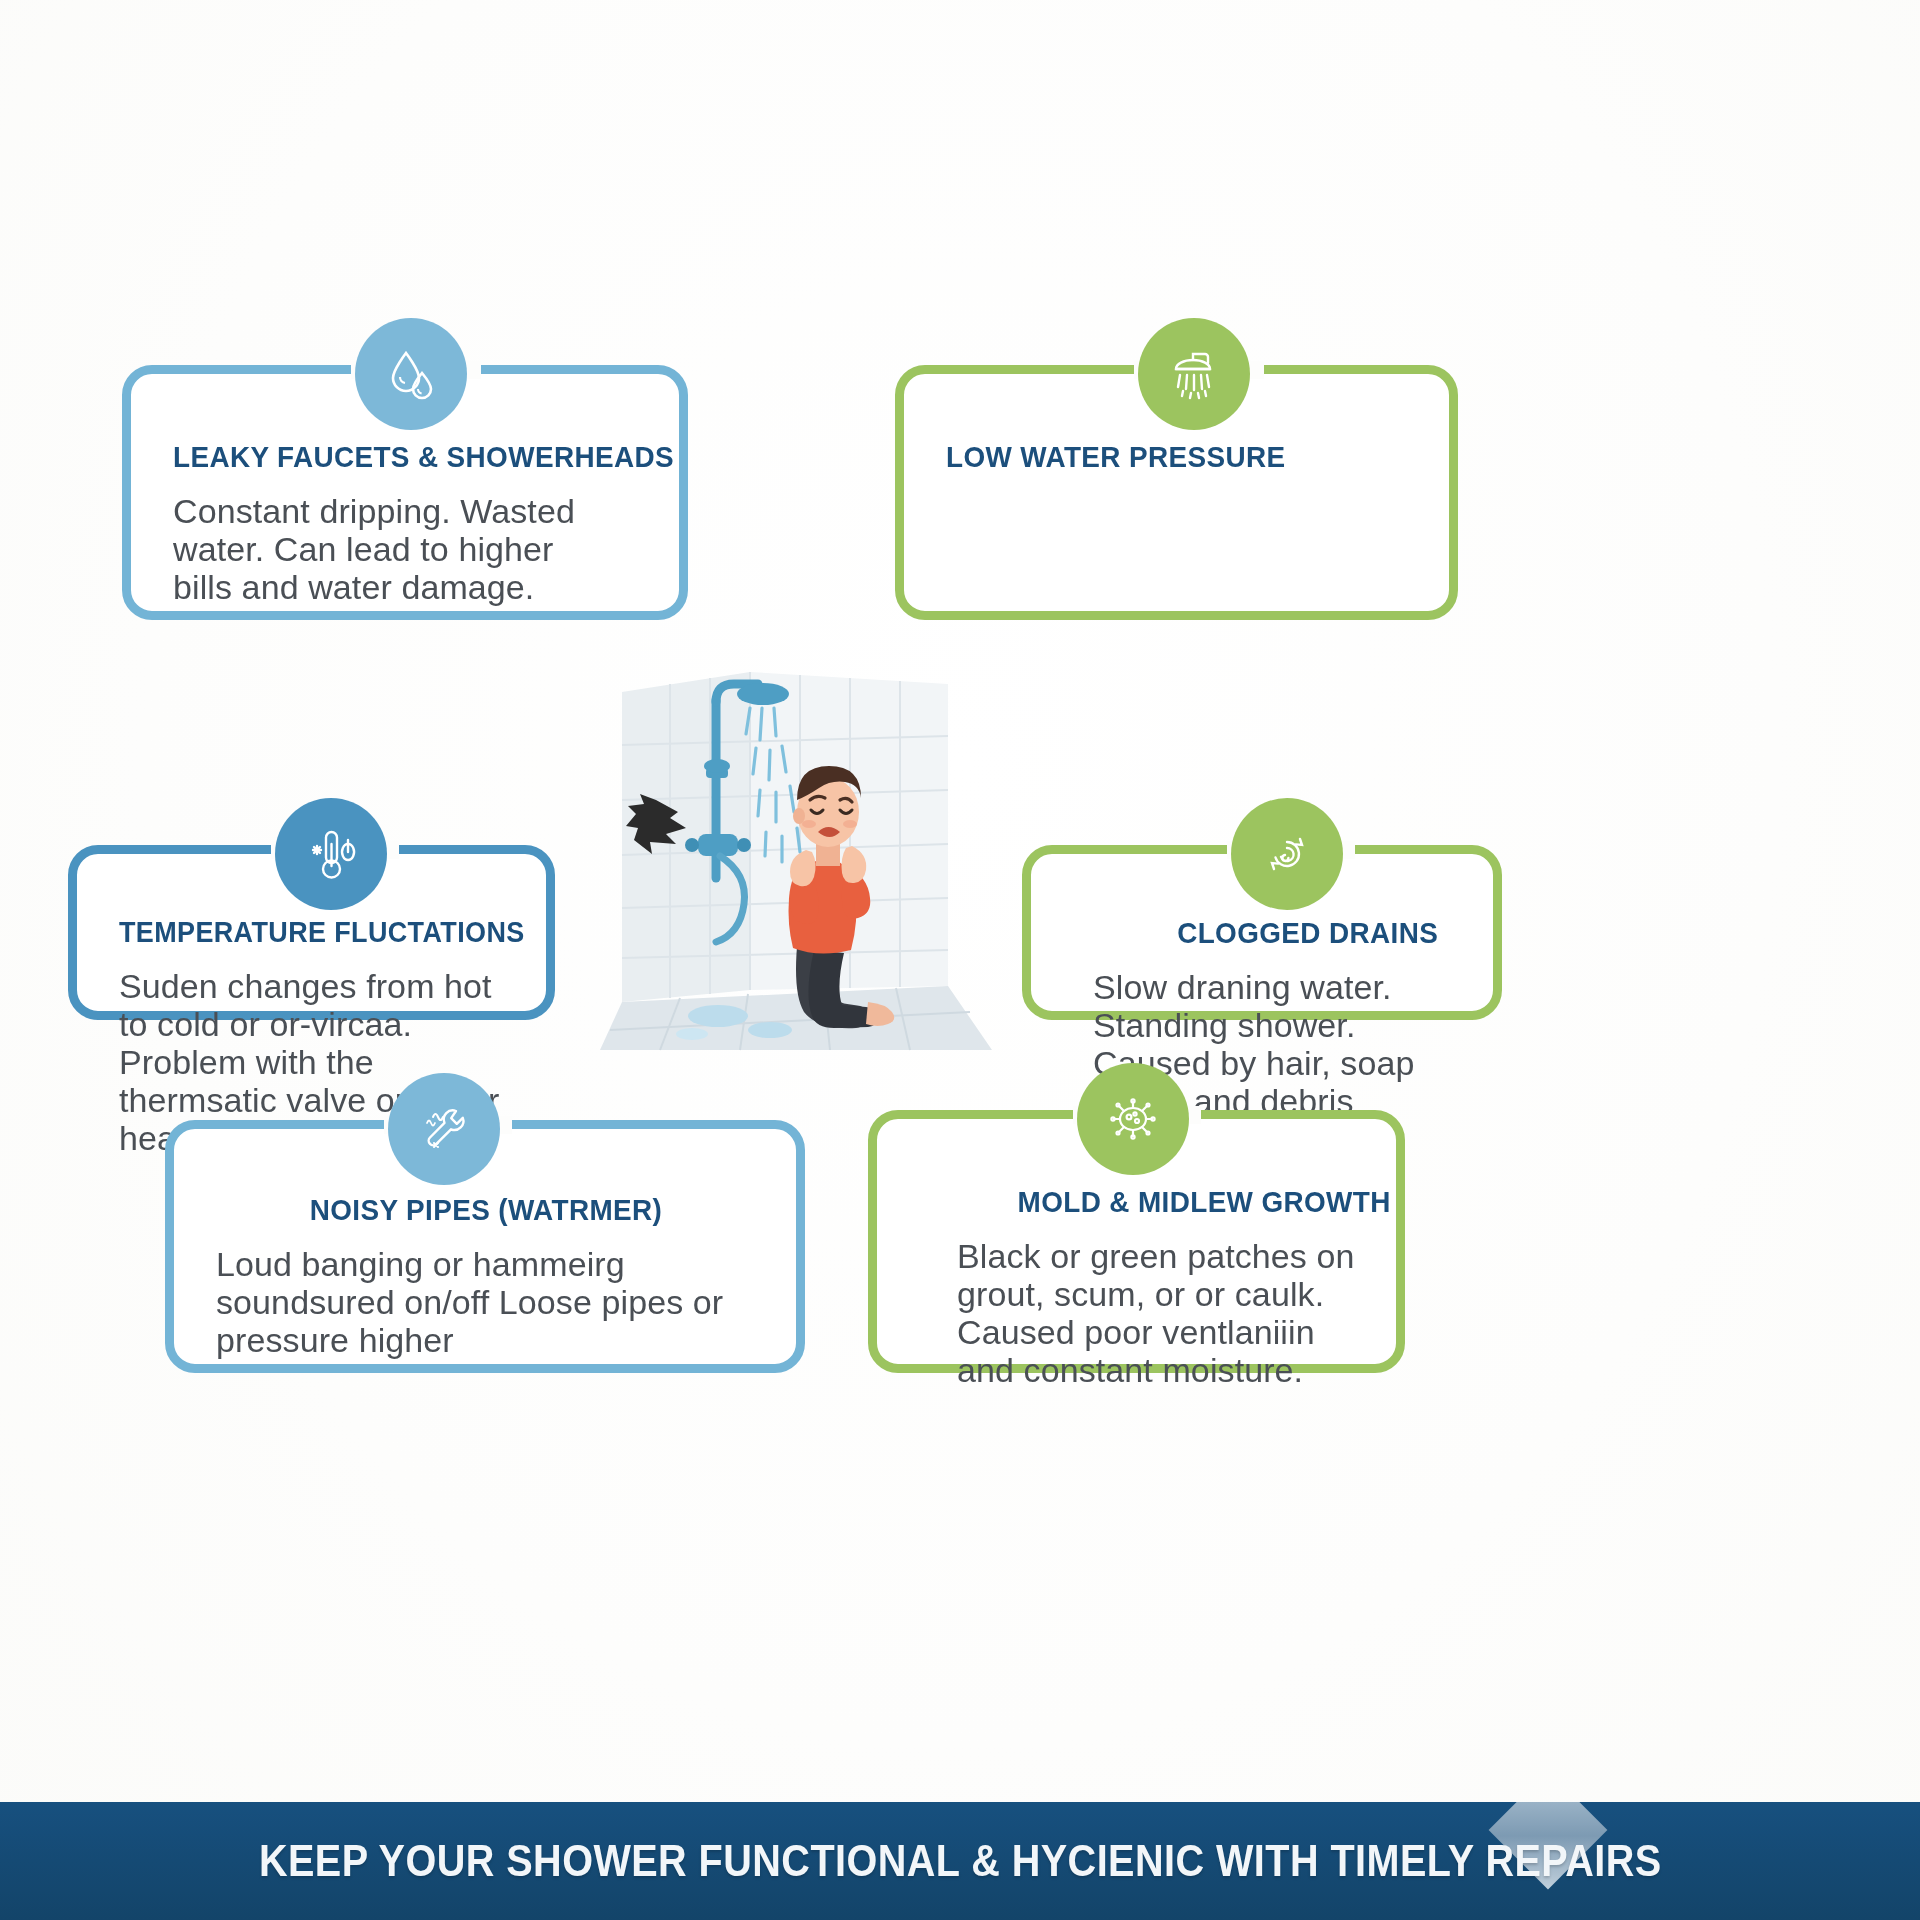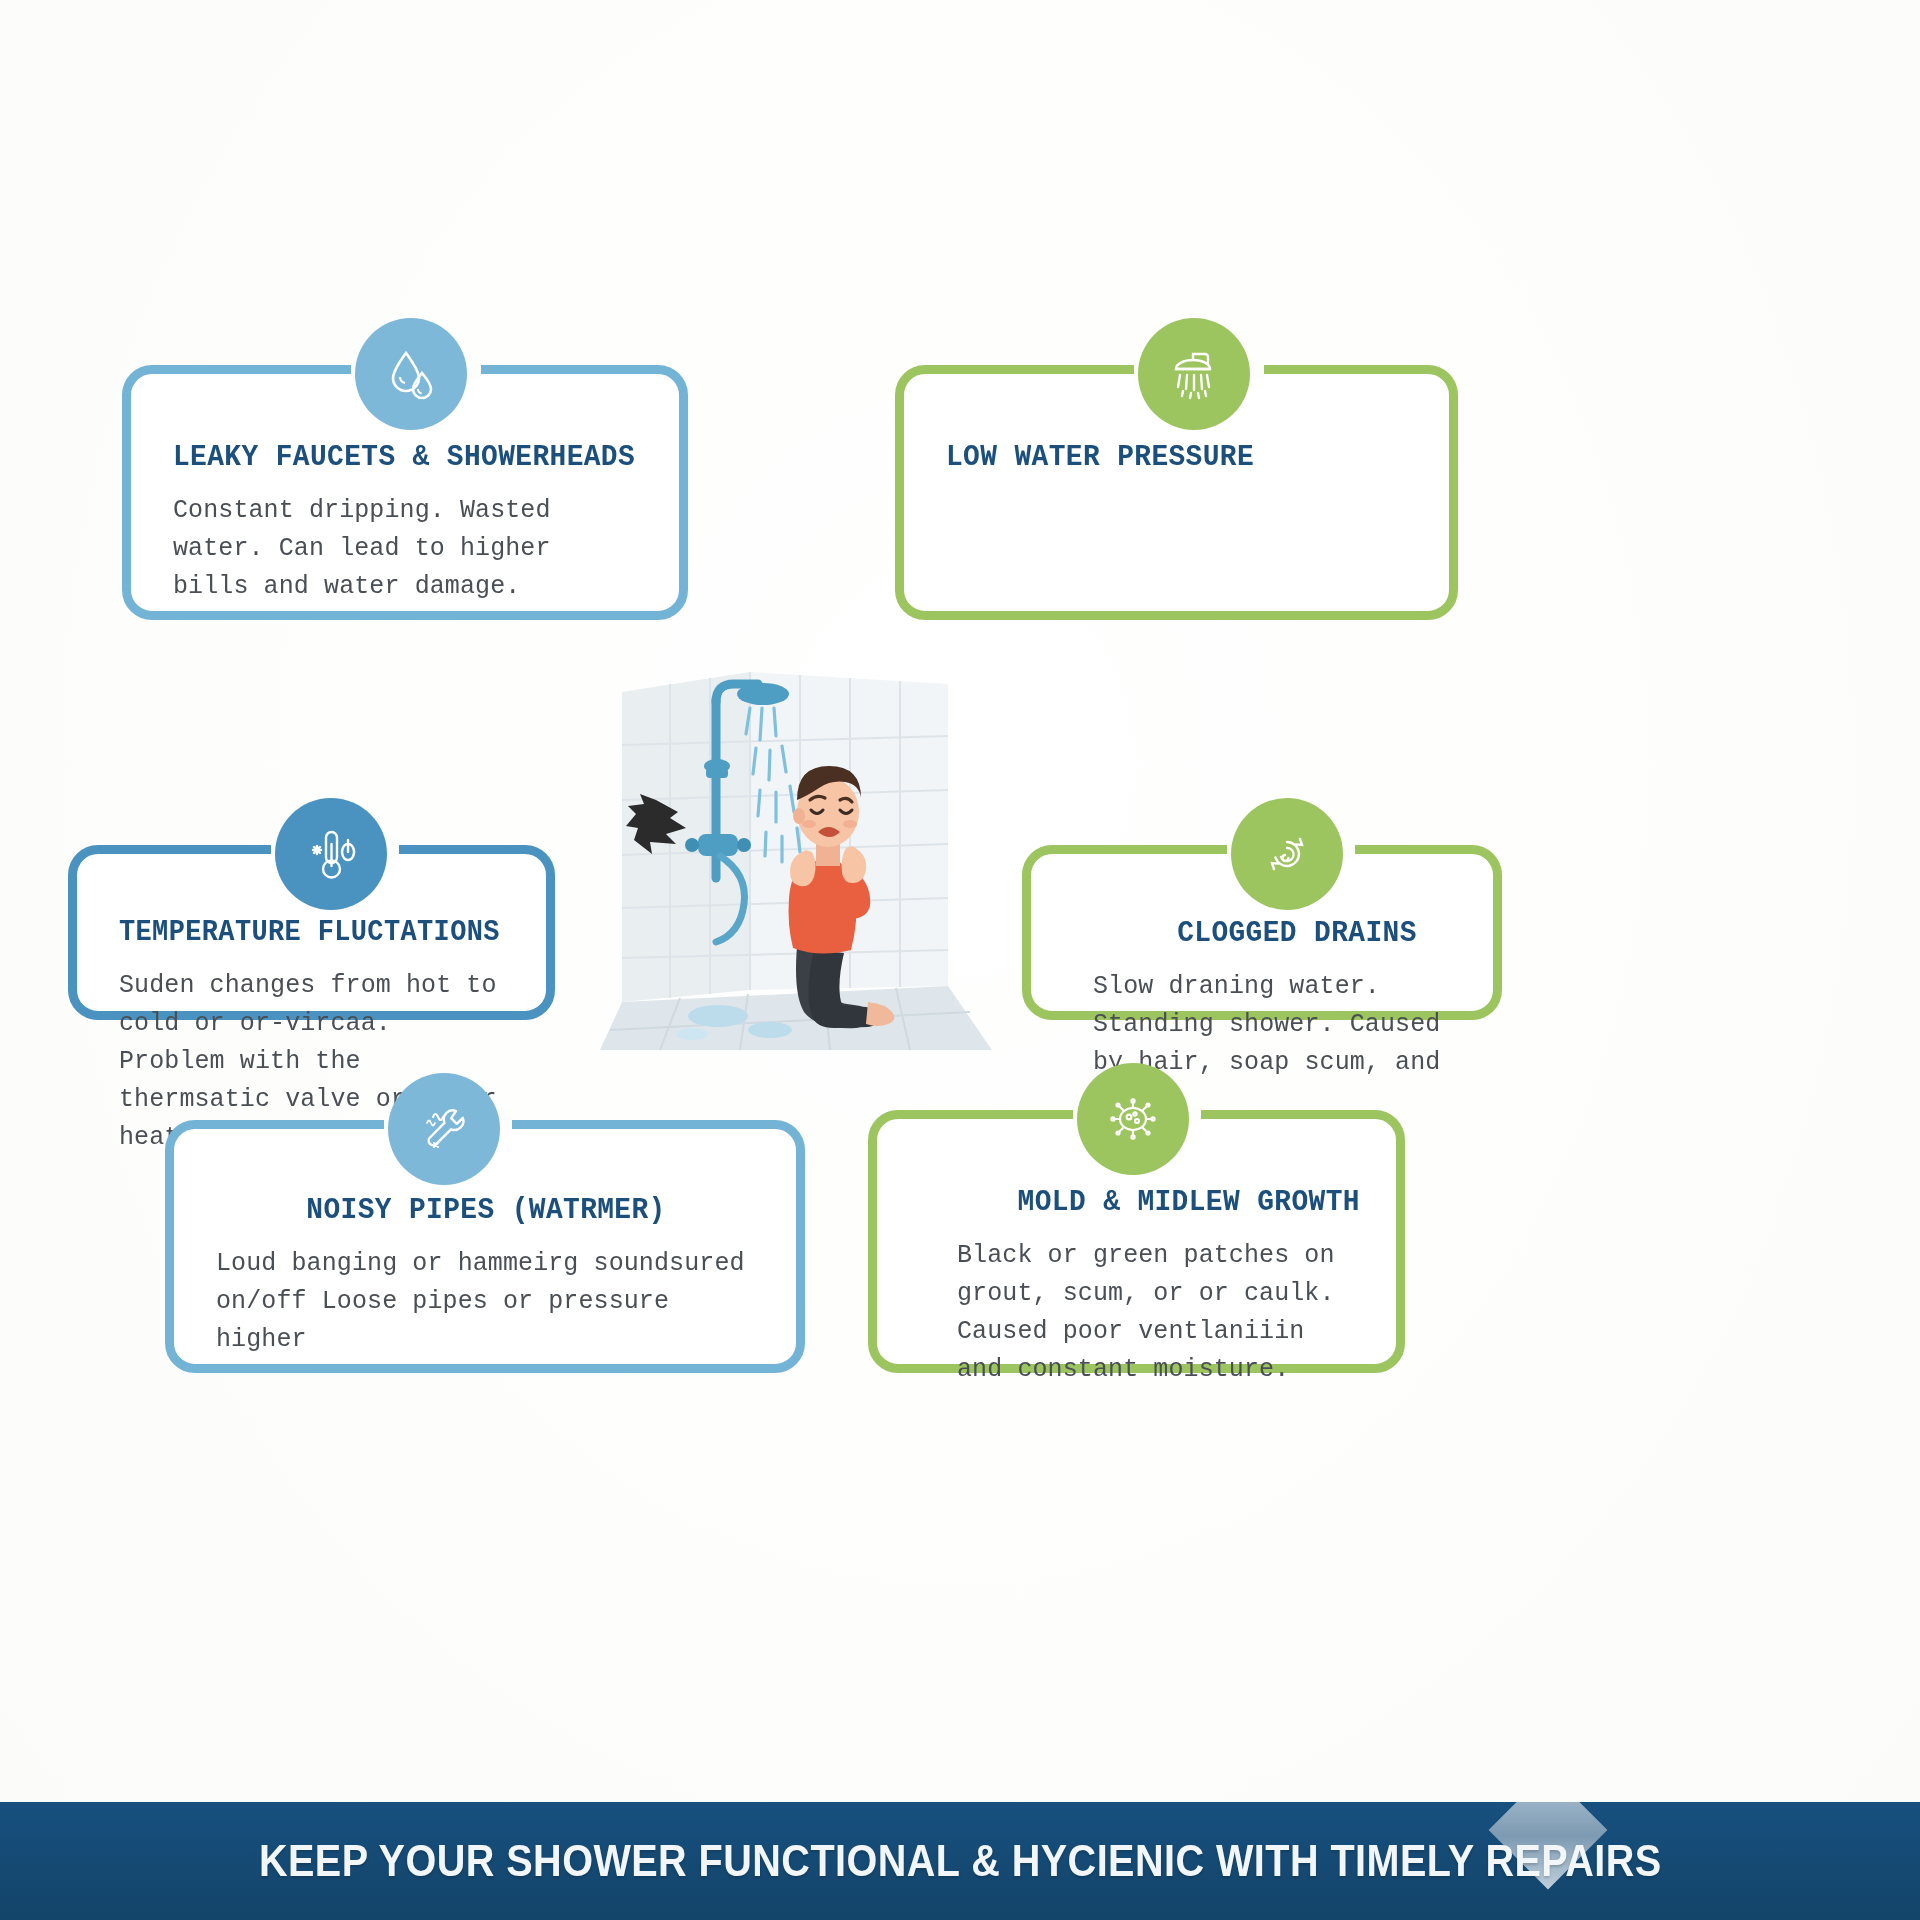--- a/index.html
+++ b/index.html
@@ -36,37 +36,36 @@
   
   .card {
     position:absolute;
     background:#ffffff;
     border-style:solid;
     border-width:9px;
     border-radius:30px;
   }
   .card-inner {
     padding:66px 40px 30px 42px;
-    font-family:Liberation Mono, monospace;
   }
 
   .card-title {
     font-weight:bold;
     font-size:30px;
     letter-spacing:0.4px;
     color:#1c4f7c;
     transform:scaleX(0.93);
     transform-origin:left center;
     white-space:nowrap;
     margin-bottom:18px;
   }
   .card.t-center .card-title { transform-origin:center center; text-align:center; }
 
   .card-body {
-    font-size:25px;
+    font-size:34px;
     line-height:38px;
     color:#4a4f55;
     letter-spacing:0.1px;
   }
 
   
   .notch {
     position:absolute;
     height:18px;
     background:#fdfdfc;

